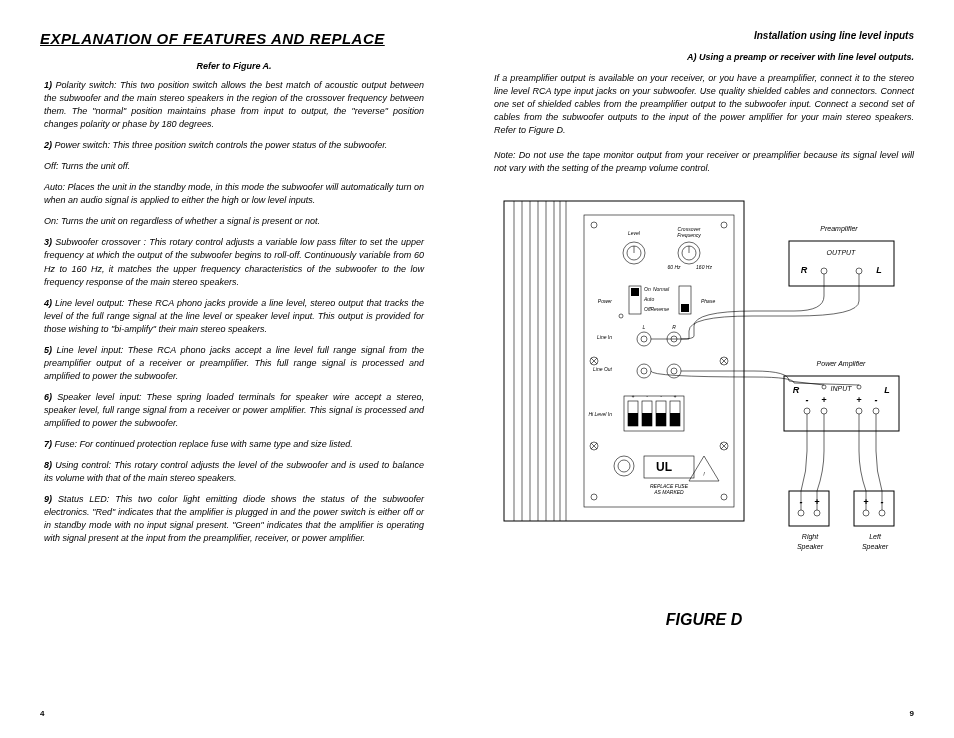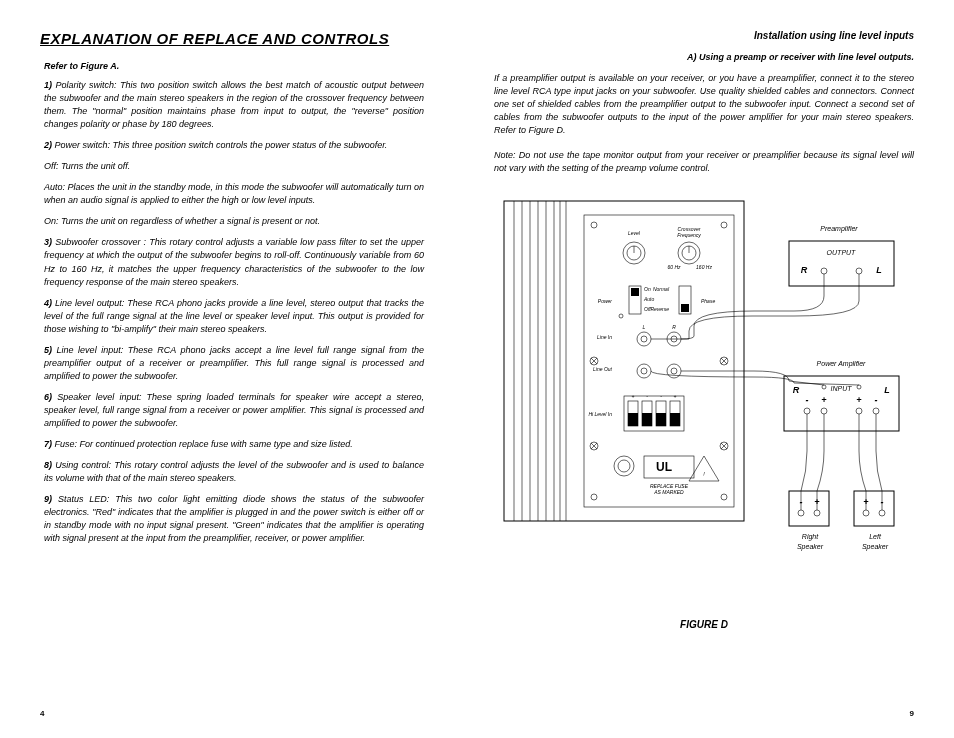--- a/index.html
+++ b/index.html
@@ -3,37 +3,37 @@
 <meta charset="utf-8">
 <style>
   * { margin: 0; padding: 0; box-sizing: border-box; }
   html, body { width: 954px; height: 738px; background: #fff; font-family: Arial, Helvetica, sans-serif; color: #000; }
   .page { display: flex; width: 100%; height: 100%; padding: 30px 40px 20px 40px; }
   .col { flex: 1; display: flex; flex-direction: column; }
   .col-left { padding-right: 35px; }
   .col-right { padding-left: 35px; align-items: flex-end; }
   h1.main-head { font-size: 15px; font-weight: bold; font-style: italic; text-decoration: underline; letter-spacing: 0.5px; margin-bottom: 14px; }
   h2.sub-head { font-size: 10px; font-weight: bold; font-style: italic; margin-bottom: 10px; }
-  .refer { font-size: 9px; font-weight: bold; font-style: italic; margin-bottom: 8px; padding-left: 4px; }
+  .refer { font-size: 9px; font-weight: bold; font-style: italic; margin-bottom: 8px; padding-left: 4px; text-align: center; }
   p.body-text { font-size: 9px; font-style: italic; line-height: 1.45; text-align: justify; margin-bottom: 8px; padding-left: 4px; }
   p.body-text .bld { font-weight: bold; font-style: italic; }
   .page-num { font-size: 8px; font-weight: bold; margin-top: auto; }
   .pn-left { text-align: left; }
   .pn-right { text-align: right; }
   .figure-wrap { margin-top: 8px; text-align: center; }
-  .figure-caption { font-size: 10px; font-weight: bold; font-style: italic; text-align: center; margin-top: 24px; }
+  .figure-caption { font-size: 16px; font-weight: bold; font-style: italic; text-align: center; margin-top: 16px; }
   svg text { font-family: Arial, Helvetica, sans-serif; }
 </style>
 </head>
 <body>
 
 <div class="page">
 
   <div class="col col-left">
-    <h1 class="main-head">EXPLANATION OF REPLACE AND CONTROLS</h1>
+    <h1 class="main-head">EXPLANATION OF FEATURES AND REPLACE</h1>
     <div class="refer">Refer to Figure A.</div>
 
     <p class="body-text"><span class="bld">1)</span> <span>Polarity switch:</span><span>  This two position switch allows the best match of acoustic output between the subwoofer and the main stereo speakers in the region of the crossover frequency between them.  The "normal" position maintains phase from input to output, the "reverse" position changes polarity or phase by 180 degrees.</span></p>
     <p class="body-text"><span class="bld">2)</span> <span>Power switch:</span><span> This three position switch controls the power status of the subwoofer.</span></p>
 
     <p class="body-text">Off: Turns the unit off.</p>
     <p class="body-text">Auto: Places the unit in the standby mode, in this mode the subwoofer will automatically turn on when an audio signal is applied to either the high or low level inputs.</p>
     <p class="body-text">On: Turns the unit on regardless of whether a signal is present or not.</p>
 
     <p class="body-text"><span class="bld">3)</span> <span>Subwoofer crossover :</span><span> This rotary control adjusts a variable low pass filter to set the upper frequency at which the output of the subwoofer begins to roll-off.  Continuously variable from 60 Hz to 160 Hz, it matches the upper frequency characteristics of the subwoofer to the low frequency response of the main stereo speakers.</span></p>

